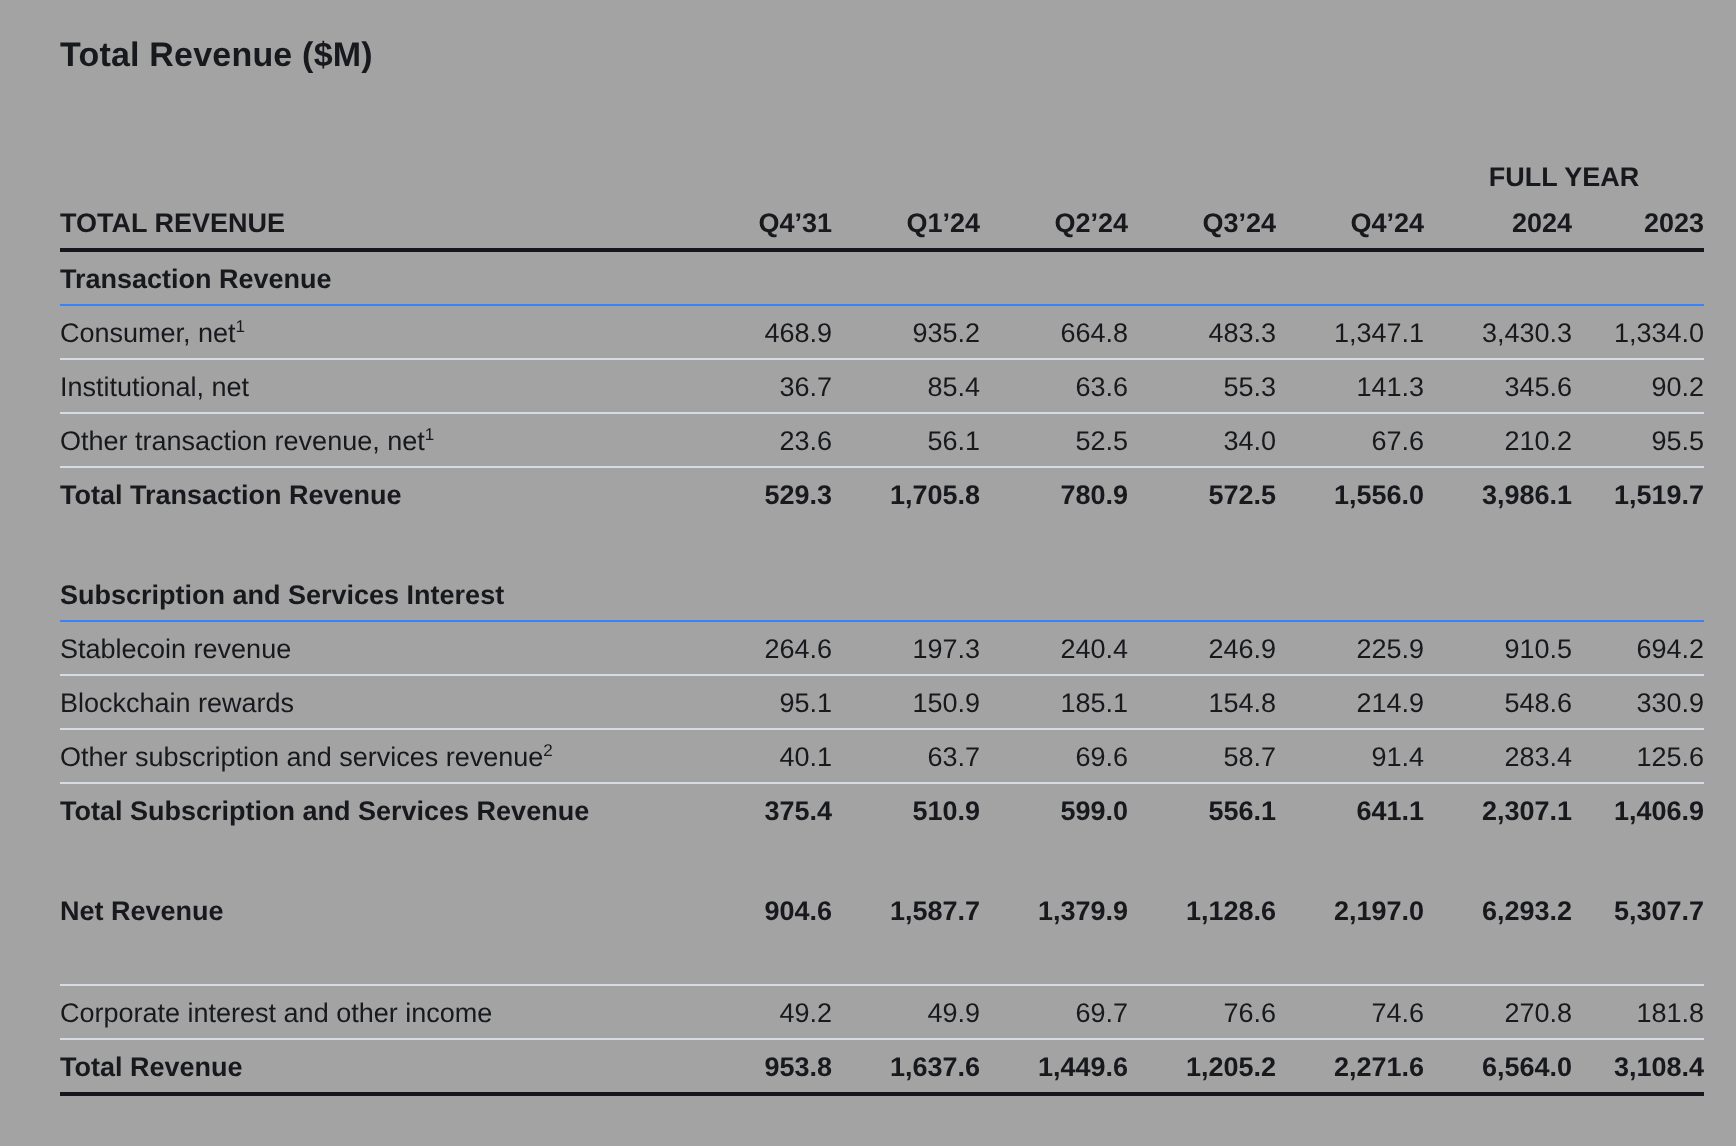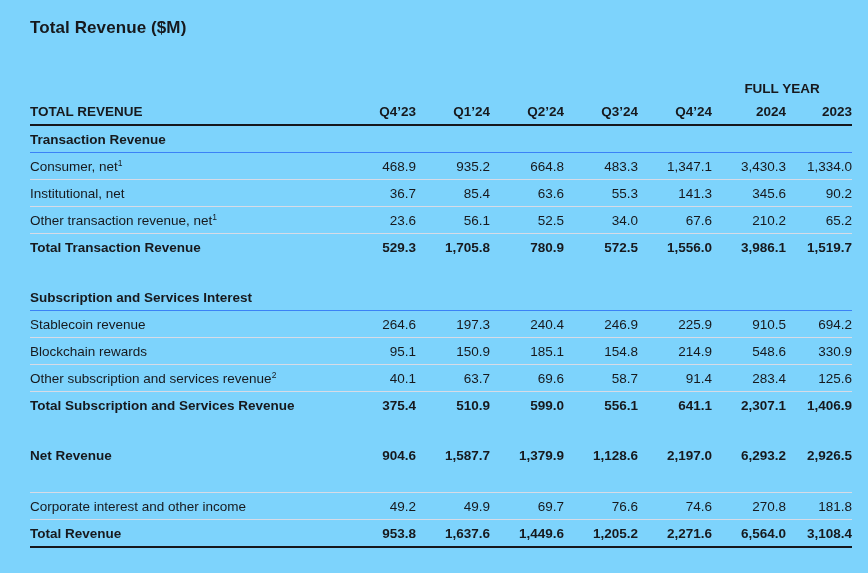--- a/index.html
+++ b/index.html
@@ -8,21 +8,21 @@
     font-family: "Liberation Sans", sans-serif;
     color: #17191d;
     -webkit-font-smoothing: antialiased;
   }
   .page {
     width: 868px;
     height: 573px;
     box-sizing: border-box;
     padding: 18px 16px 0 30px;
     overflow: hidden;
-    background: #7dd3fc;
+    background: #a3a3a3;
   }
   .title {
     font-size: 17px;
     font-weight: bold;
     margin: 0 0 10px 0;
     letter-spacing: 0.1px;
   }
   table {
     border-collapse: collapse;
     table-layout: fixed;
@@ -75,21 +75,21 @@
       <col style="width:74px">
       <col style="width:66px">
     </colgroup>
     <thead>
       <tr class="full-year-row">
         <th colspan="6"></th>
         <th colspan="2">FULL YEAR</th>
       </tr>
       <tr class="cols-row">
         <th class="label-cell">TOTAL REVENUE</th>
-        <th class="num-cell">Q4’23</th>
+        <th class="num-cell">Q4’31</th>
         <th class="num-cell">Q1’24</th>
         <th class="num-cell">Q2’24</th>
         <th class="num-cell">Q3’24</th>
         <th class="num-cell">Q4’24</th>
         <th class="num-cell">2024</th>
         <th class="num-cell">2023</th>
       </tr>
     </thead>
     <tbody>
         <tr class="row-section">
@@ -116,21 +116,21 @@
           <td class="num-cell">90.2</td>
         </tr>
         <tr class="row-data">
           <td class="label-cell">Other transaction revenue, net<sup>1</sup></td>
           <td class="num-cell">23.6</td>
           <td class="num-cell">56.1</td>
           <td class="num-cell">52.5</td>
           <td class="num-cell">34.0</td>
           <td class="num-cell">67.6</td>
           <td class="num-cell">210.2</td>
-          <td class="num-cell">65.2</td>
+          <td class="num-cell">95.5</td>
         </tr>
         <tr class="row-total">
           <td class="label-cell">Total Transaction Revenue</td>
           <td class="num-cell">529.3</td>
           <td class="num-cell">1,705.8</td>
           <td class="num-cell">780.9</td>
           <td class="num-cell">572.5</td>
           <td class="num-cell">1,556.0</td>
           <td class="num-cell">3,986.1</td>
           <td class="num-cell">1,519.7</td>
@@ -185,21 +185,21 @@
           <td colspan="8"></td>
         </tr>
         <tr class="row-total-plain">
           <td class="label-cell">Net Revenue</td>
           <td class="num-cell">904.6</td>
           <td class="num-cell">1,587.7</td>
           <td class="num-cell">1,379.9</td>
           <td class="num-cell">1,128.6</td>
           <td class="num-cell">2,197.0</td>
           <td class="num-cell">6,293.2</td>
-          <td class="num-cell">2,926.5</td>
+          <td class="num-cell">5,307.7</td>
         </tr>
         <tr class="row-spacer-line">
           <td colspan="8"></td>
         </tr>
         <tr class="row-data">
           <td class="label-cell">Corporate interest and other income</td>
           <td class="num-cell">49.2</td>
           <td class="num-cell">49.9</td>
           <td class="num-cell">69.7</td>
           <td class="num-cell">76.6</td>

